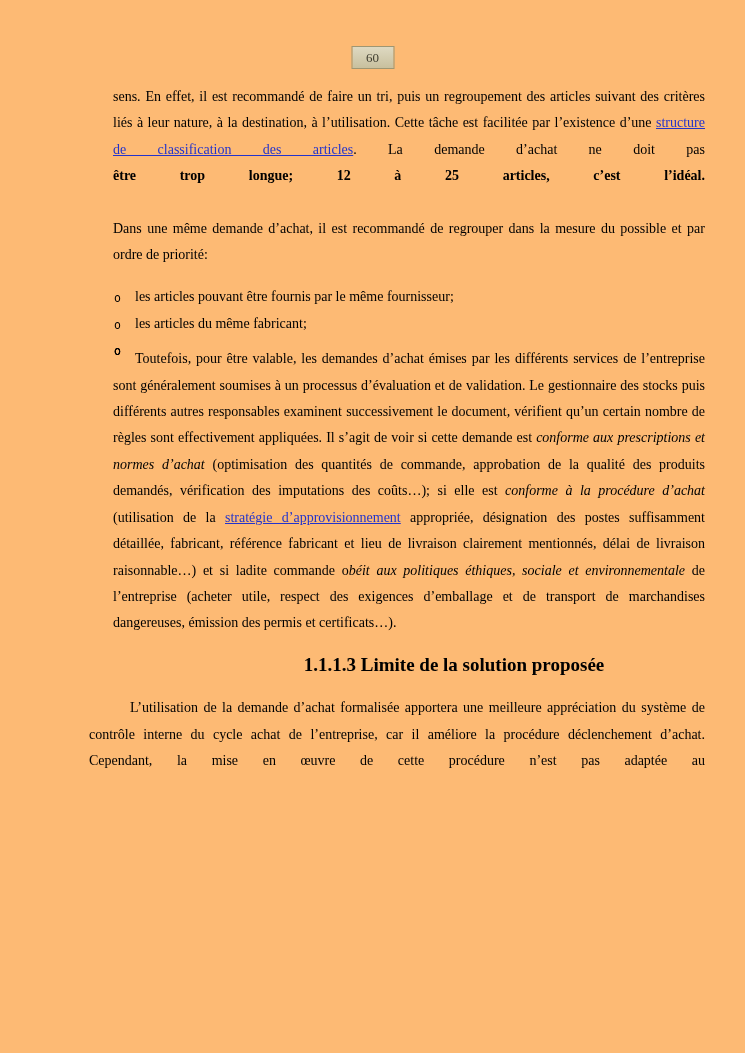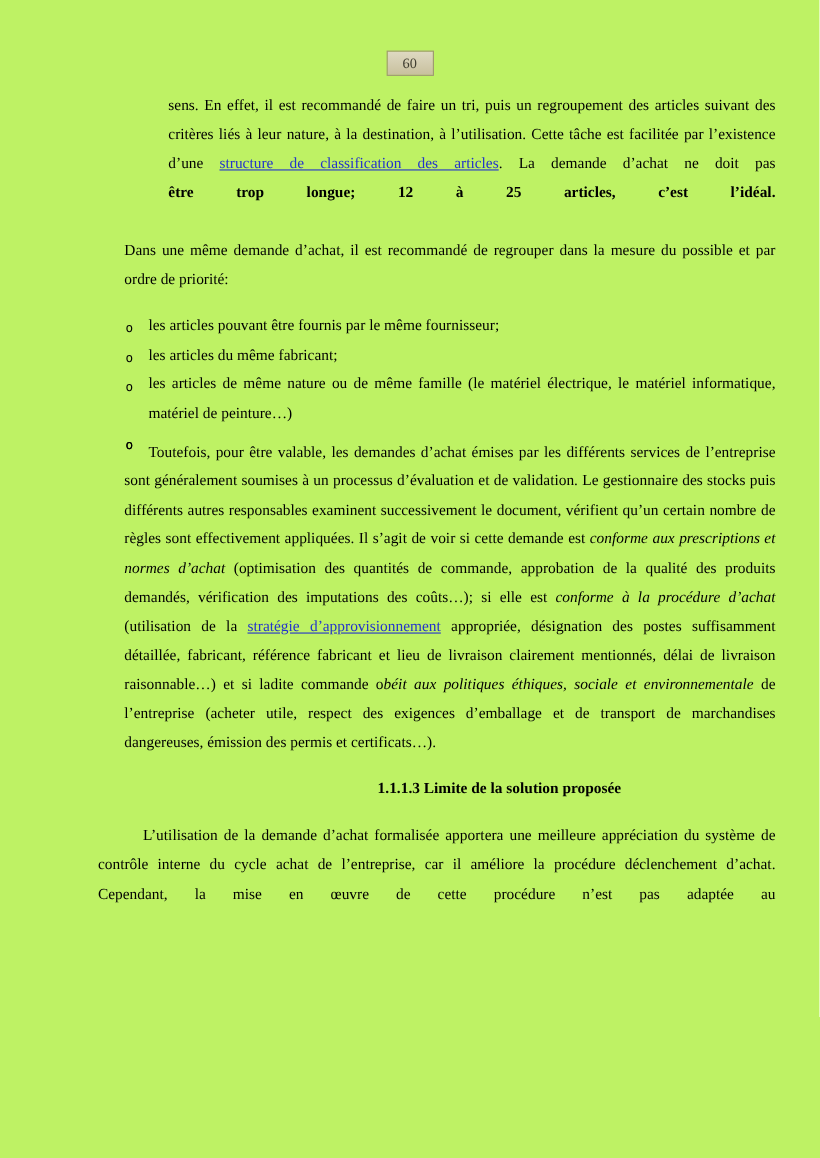--- a/index.html
+++ b/index.html
@@ -5,52 +5,52 @@
   * { margin: 0; padding: 0; box-sizing: border-box; }
   html, body { background: #ffffff; }
   body {
     width: 745px; height: 1053px;
     font-family: "Liberation Serif", "DejaVu Serif", serif;
     font-size: 14px; color: #000;
   }
   .page {
     position: relative;
     width: 745px; height: 1053px;
-    background: #bef264;
+    background: #fdba74;
     padding: 84px 40px 0 113px;
     overflow: hidden;
   }
   .pagenum-box {
     position: absolute;
     top: 46px; left: 50%;
     transform: translateX(-50%);
     background: linear-gradient(180deg, #ded9c2 0%, #c8c09e 100%);
     border: 1px solid #9e9673;
     padding: 2px 14px;
     font-size: 13px;
     color: #3f3d30;
     line-height: 17px;
   }
   p, h3 { line-height: 26.4px; }
   .para { text-align: justify; }
-  .force-last { text-align: justify; text-align-last: justify; margin-left: 40px; -moz-text-align-last: justify; }
+  .force-last { text-align: justify; text-align-last: justify; -moz-text-align-last: justify; }
   .p1b { margin-bottom: 26px; font-weight: bold; }
   .p2  { margin-bottom: 16px; }
   .bi  { font-weight: normal; font-style: italic; }
   a.link { color: #2333cc; text-decoration: underline; cursor: pointer; }
   .blist { list-style: none; margin-bottom: 9px; }
   .bitem { position: relative; padding-left: 22px; text-align: justify; line-height: 26.4px; }
   .bmark {
     position: absolute; left: 1px; top: 1px;
     font-family: "DejaVu Sans Mono", monospace;
     font-size: 11.5px;
   }
   .p3 { text-indent: 22px; margin-bottom: 15px; }
   .heading {
-    font-size: 14px; font-weight: bold;
+    font-size: 19px; font-weight: bold;
     text-align: center;
     text-indent: 90px;
     margin-bottom: 17px;
   }
   .p4 {
     margin-left: -24px;
     text-indent: 41px;
   }
 </style>
 </head>
@@ -71,21 +71,20 @@
     <li class="bitem">
       <span class="bmark">o</span>
       <span>les articles pouvant être fournis par le même fournisseur;</span>
     </li>
     <li class="bitem">
       <span class="bmark">o</span>
       <span>les articles du même fabricant;</span>
     </li>
     <li class="bitem">
       <span class="bmark">o</span>
-      <span>les articles de même nature ou de même famille (le matériel électrique, le matériel informatique, matériel de peinture…)</span>
     </li>
     <li class="bitem">
       <span class="bmark">o</span>
     </li>
     <li class="bitem">
       <span class="bmark">o</span>
     </li>
   </ul>
 
   <p class="para p3"><span>Toutefois, pour être valable, les demandes d’achat émises par les différents services de l’entreprise sont généralement soumises à un processus d’évaluation et de validation. Le gestionnaire des stocks puis différents autres responsables examinent successivement le document, vérifient qu’un certain nombre de règles sont effectivement appliquées. Il s’agit de voir si cette demande est </span><span class="bi">conforme aux prescriptions et normes d’achat</span><span> (optimisation des quantités de commande, approbation de la qualité des produits demandés, vérification des imputations des coûts…); si elle est </span><span class="bi">conforme à la procédure d’achat</span><span> (utilisation de la </span><a class="link">stratégie d’approvisionnement</a><span> appropriée, désignation des postes suffisamment détaillée, fabricant, référence fabricant et lieu de livraison clairement mentionnés, délai de livraison raisonnable…) et si ladite commande o</span><span class="bi">béit aux politiques éthiques, sociale et environnementale</span><span> de l’entreprise (acheter utile, respect des exigences d’emballage et de transport de marchandises dangereuses, émission des permis et certificats…).</span></p>

